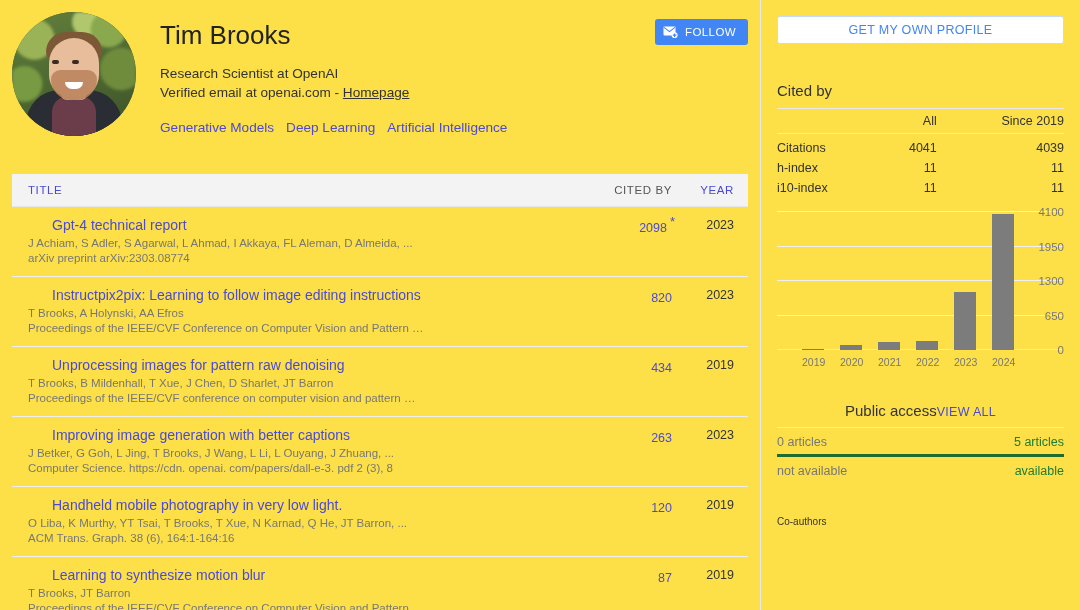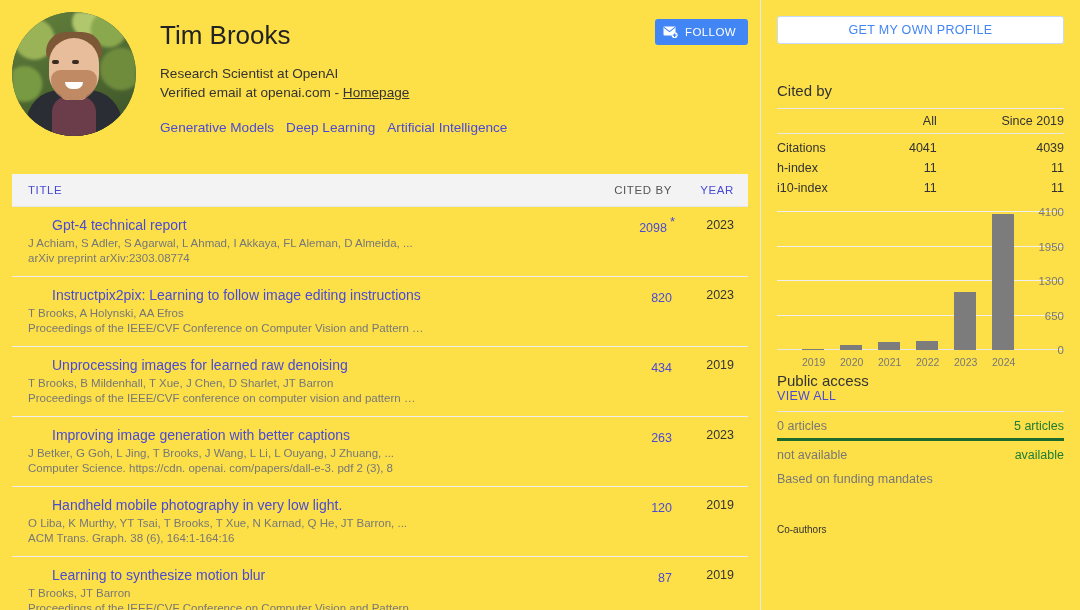--- a/index.html
+++ b/index.html
@@ -386,24 +386,24 @@
     right: 0;
     font-size: 11.5px;
     color: #777;
     transform: translateY(-50%);
     text-align: right;
     width: 42px;
   }
 
   
   .pa-header {
+    margin-top: 30px;
     display: flex;
     align-items: baseline;
-    justify-content: flex-end;
-    flex-direction: column;
+    justify-content: center;
   }
   .pa-header .ttl { font-size: 15px; color: #333; }
   .pa-header .viewall {
     font-size: 12.5px;
     color: #4a4ad6;
     text-decoration: none;
     letter-spacing: .3px;
   }
   .pa-divider {
     margin-top: 8px;
@@ -510,21 +510,21 @@
             <div class="pub-main">
               <a class="pub-title" href="#">Instructpix2pix: Learning to follow image editing instructions</a>
               <div class="pub-authors">T Brooks, A Holynski, AA Efros</div>
               <div class="pub-venue">Proceedings of the IEEE/CVF Conference on Computer Vision and Pattern …</div>
             </div>
             <div class="pub-cited"><a class="count" href="#">820</a></div>
             <div class="pub-year">2023</div>
           </div>
           <div class="pub-row">
             <div class="pub-main">
-              <a class="pub-title" href="#">Unprocessing images for learned raw denoising</a>
+              <a class="pub-title" href="#">Unprocessing images for pattern raw denoising</a>
               <div class="pub-authors">T Brooks, B Mildenhall, T Xue, J Chen, D Sharlet, JT Barron</div>
               <div class="pub-venue">Proceedings of the IEEE/CVF conference on computer vision and pattern …</div>
             </div>
             <div class="pub-cited"><a class="count" href="#">434</a></div>
             <div class="pub-year">2019</div>
           </div>
           <div class="pub-row">
             <div class="pub-main">
               <a class="pub-title" href="#">Improving image generation with better captions</a>
               <div class="pub-authors">J Betker, G Goh, L Jing, T Brooks, J Wang, L Li, L Ouyang, J Zhuang, ...</div>
@@ -642,17 +642,16 @@
     <div class="pa-divider"></div>
     <div class="pa-row">
       <span class="left">0 articles</span>
       <span class="right">5 articles</span>
     </div>
     <div class="pa-bar" id="pa-bar" style="background: rgb(30, 107, 46); width: 100%;"></div>
     <div class="pa-sub">
       <span class="left">not available</span>
       <span class="right">available</span>
     </div>
-    <div class="pa-note">Based on funding mandates</div>
 
     <div class="coauthors-title">Co-authors</div>
   </div>
 </div>
 
 </body></html>

